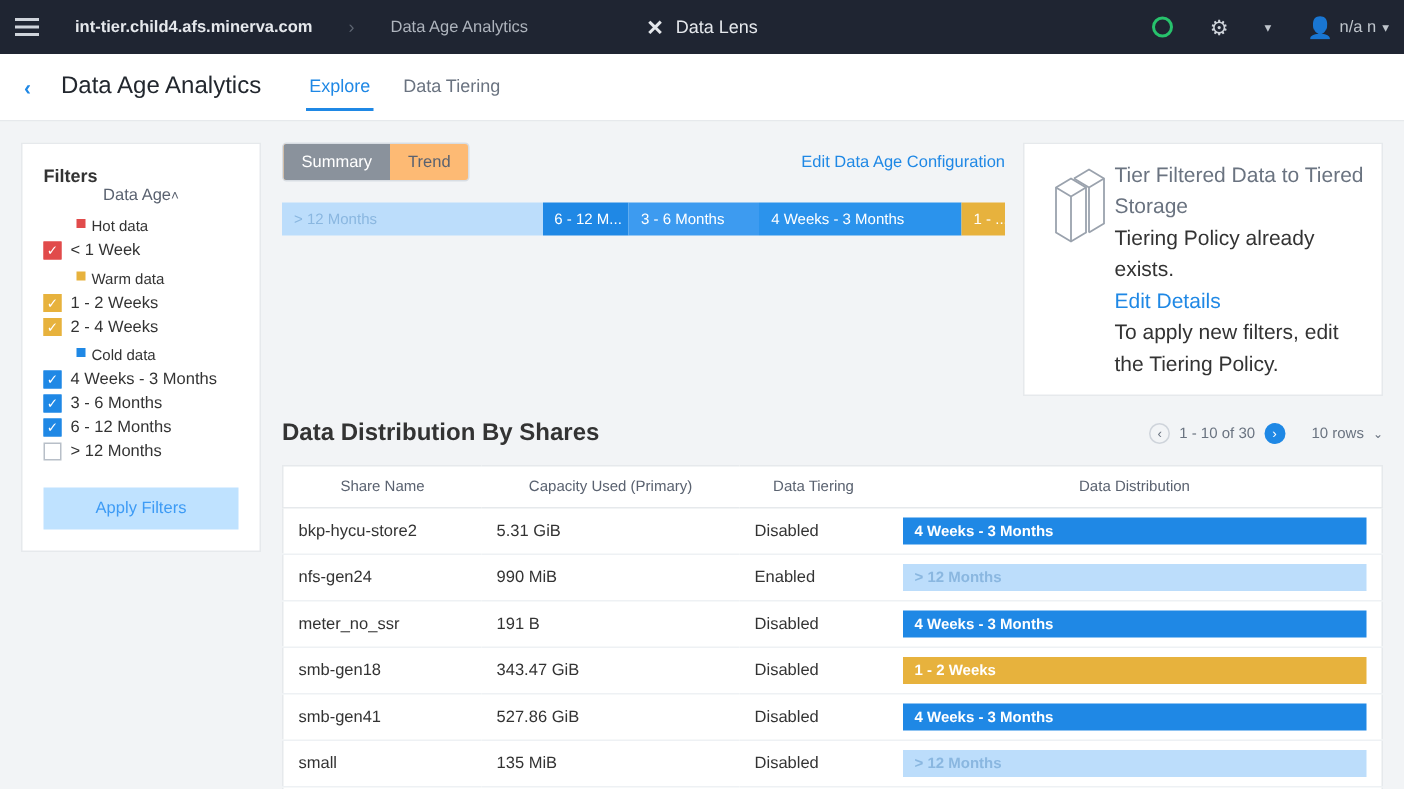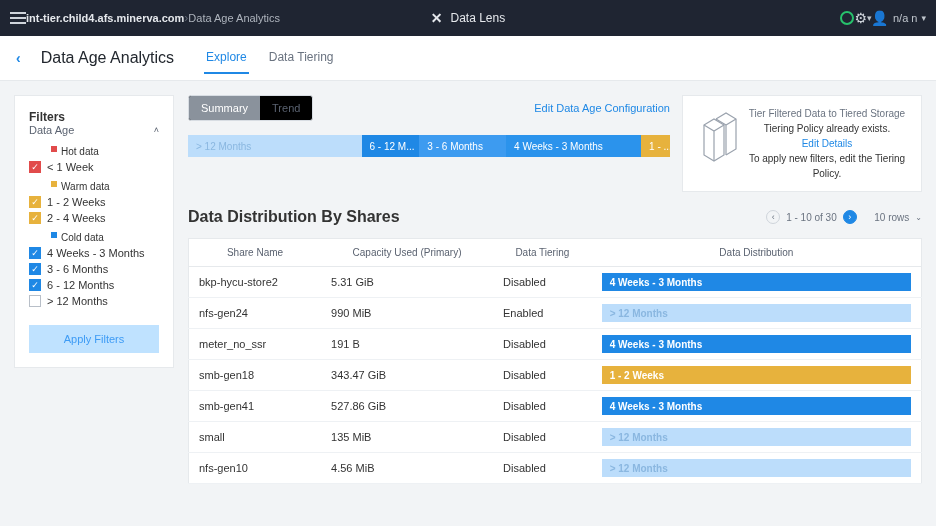--- a/index.html
+++ b/index.html
@@ -1,19 +1,19 @@
 <!DOCTYPE html>
 <html><head>
 <meta charset="utf-8">
 <style>
   * { box-sizing: border-box; margin: 0; padding: 0; }
   body { font-family: -apple-system, BlinkMacSystemFont, "Segoe UI", Helvetica, Arial, sans-serif; background: #f2f4f6; font-size: 12px; color: #333; }
   
   .topbar { background: #1f2532; color: #bfc5cc; height: 36px; display:flex; align-items:center; padding: 0 10px; justify-content: space-between; }
-  .topbar-left, .topbar-right { display:flex; align-items:center; gap:0; }
+  .topbar-left, .topbar-right { display:flex; align-items:center; gap:24px; }
   .hamburger { width:16px; height:12px; display:flex; flex-direction:column; justify-content:space-between; cursor:pointer;}
   .hamburger span { display:block; height:2px; background:#cfd4db; }
   .domain { font-size:11px; font-weight:600; color:#e5e8ec;}
   .crumb-sep { color:#5e6672; }
   .crumb { font-size:11px; color:#aeb4bd; }
   .center-brand { position:absolute; left:50%; transform:translateX(-50%); display:flex; align-items:center; gap:8px; color:#e5e8ec; font-size:12px;}
   .brand-x { font-weight:700; font-size:14px;}
   .status-dot { width:14px; height:14px; border:2px solid #27c26c; border-radius:50%; display:inline-block;}
   .gear,.user-ico { color:#cfd4db; font-size:14px;}
   .user-block { display:flex; align-items:center; gap:4px; font-size:11px;}
@@ -23,45 +23,45 @@
   .back-chev { color:#1f88e5; font-size:14px; font-weight:700; cursor:pointer;}
   .page-title { font-size:16px; color:#22272e; font-weight:500;}
   .tabbar { display:flex; gap:18px; margin-left:10px;}
   .tab { font-size:12px; color:#6a7380; padding:8px 2px; cursor:pointer;}
   .tab.active { color:#1f88e5; border-bottom:2px solid #1f88e5;}
   
   .workspace { display:flex; padding: 14px; gap:14px;}
   
   .sidebar { width:160px; background:#fff; border:1px solid #e6e9ec; padding:14px; align-self:flex-start;}
   .sidebar h4 { font-size:12px; font-weight:700; }
-  .side-section { font-size:11px; color:#5a6270; display:flex; justify-content:space-between; align-items:center; margin-bottom:10px; cursor:pointer;}
+  .side-section { font-size:11px; color:#5a6270; display:flex; justify-content:center; align-items:center; margin-bottom:10px; cursor:pointer;}
   .side-caret { font-size:9px;}
   .grp-label { font-size:10px; margin:8px 4px 4px; display:flex; align-items:flex-start; gap:4px;padding-left:18px;}
   .bullet { width:6px; height:6px; background:#ccc; display:inline-block;}
   .bullet.hot{background:#e14b4b;}
   .bullet.warm{background:#e7b23d;}
   .bullet.cold{background:#1f88e5;}
   .chk-row { display:flex; align-items:center; gap:6px; font-size:11px; margin:4px 0; cursor:pointer;}
   .chk { width:12px; height:12px; border:1px solid #b8bfc8; display:inline-flex; align-items:center; justify-content:center; font-size:9px; color:#fff;}
   .chk.red{ background:#e14b4b; border-color:#e14b4b;}
   .chk.yellow{ background:#e7b23d; border-color:#e7b23d;}
   .chk.blue{ background:#1f88e5; border-color:#1f88e5;}
   .chk.empty{ background:#fff;}
   .apply-btn { margin-top:14px; width:100%; background:#bfe2ff; border:none; color:#3d9bf5; font-size:11px; padding:8px 0; cursor:pointer;}
   
   .content { flex:1; display:flex; flex-direction:column; gap:12px;}
   .top-row { display:flex; gap:12px; align-items:flex-start;}
   .top-left { flex:1;}
-  .toggle-pair { display:inline-flex; border:1px solid #d8dde3; background:#000000; border-radius:3px; overflow:hidden;text-align:right;}
+  .toggle-pair { display:inline-flex; border:1px solid #d8dde3; background:#fdba74; border-radius:3px; overflow:hidden;text-align:right;}
   .toggle-pair .tg { padding:6px 12px; font-size:11px; cursor:pointer; color:#5a6270;}
   .toggle-pair .tg.active{ background:#8a929c; color:#fff;}
   .edit-link { float:right; color:#1f88e5; font-size:11px; cursor:pointer;}
   .dist-strip { margin-top:14px; display:flex; height:22px; width:100%; font-size:10px; color:#fff;}
   .dist-strip .seg { display:flex; align-items:center; padding:0 8px; white-space:nowrap; overflow:hidden;}
-  .tier-card { width:240px; background:#fff; border:1px solid #e6e9ec; padding:10px; display:flex; font-size:10px;text-align:center;}
+  .tier-card { width:240px; background:#fff; border:1px solid #e6e9ec; padding:10px; display:flex; font-size:14px;}
   .tier-card .img { width:50px; height:60px; display:flex; align-items:center; justify-content:center;}
   .tier-card .msg { flex:1; line-height:1.5;}
   .tier-card .msg a{ color:#1f88e5; cursor:pointer; display:block;}
   
   .table-head { display:flex; align-items:center; justify-content:space-between; margin-top:4px;}
   .table-head h5 { font-size:16px; font-weight:700;}
   .pager { display:flex; align-items:center; gap:6px; font-size:10px; color:#6a7380;}
   .pager .circ{ width:14px; height:14px; border-radius:50%; border:1px solid #cfd4db; display:inline-flex; align-items:center; justify-content:center; font-size:9px; cursor:pointer;}
   .pager .circ.next{ background:#1f88e5; border-color:#1f88e5; color:#fff;}
   table.data { width:100%; background:#fff; border:1px solid #e6e9ec; border-collapse:collapse; font-size:11px;}

